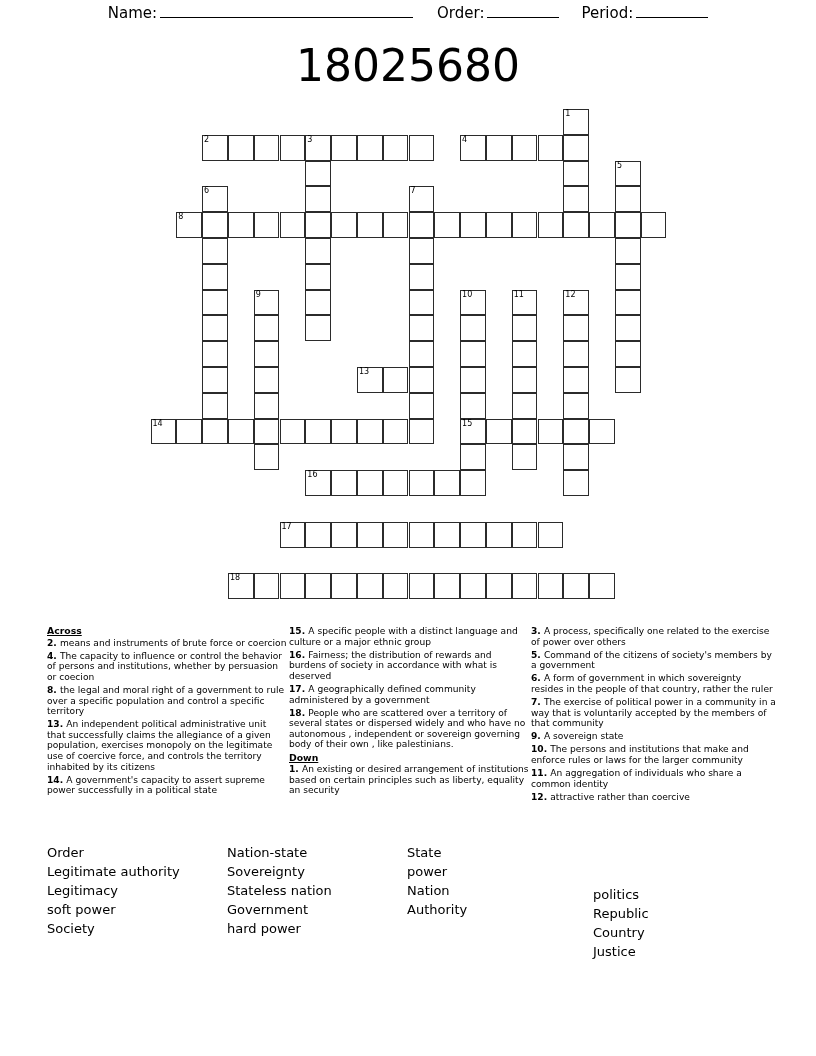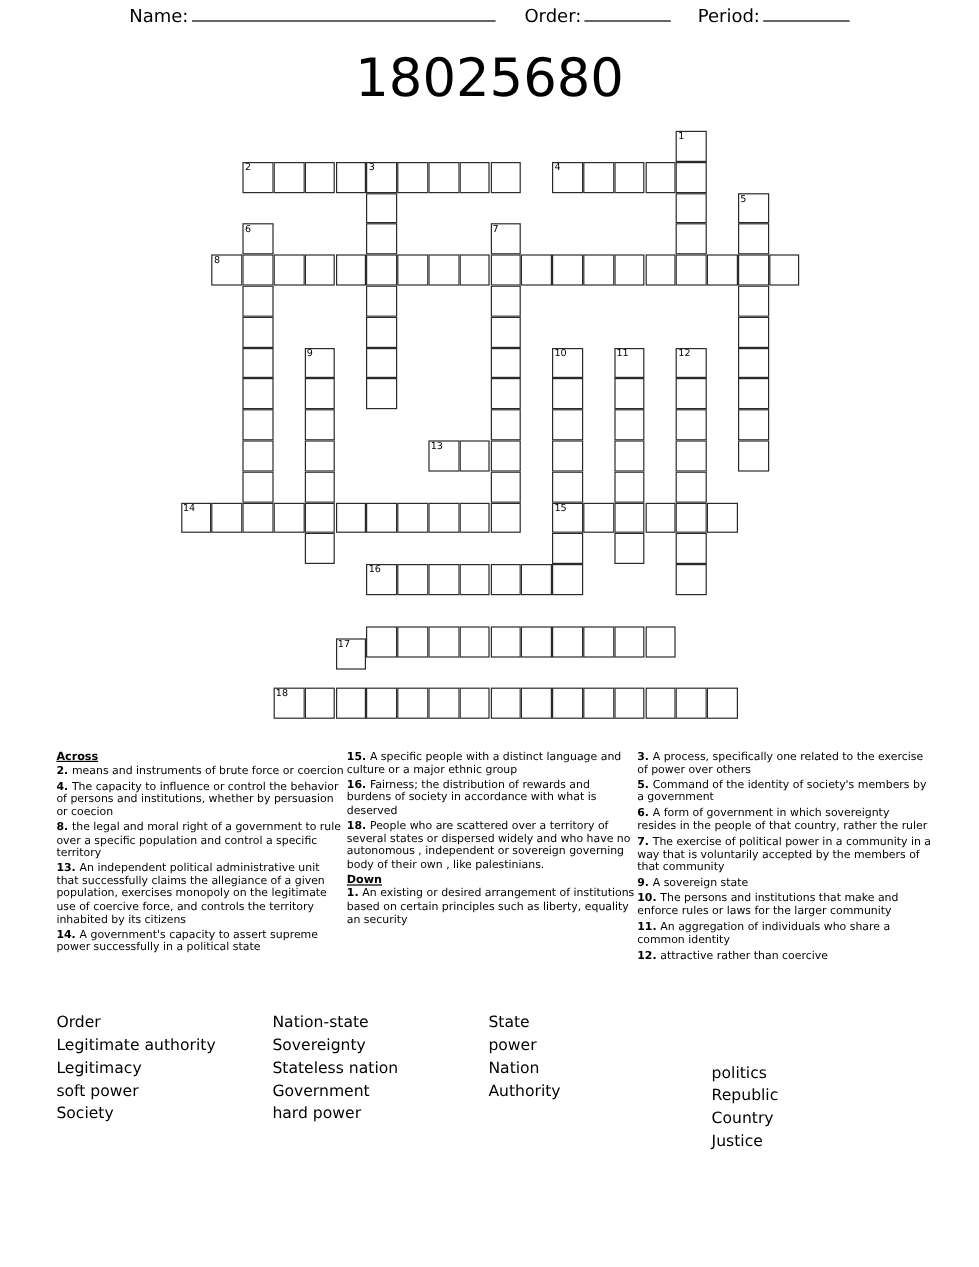--- a/index.html
+++ b/index.html
@@ -255,21 +255,21 @@
     <div class="cell" style="left: 537.5px; top: 418.6px; width: 25.8px; height: 25.8px;"></div>
     <div class="cell" style="left: 589.1px; top: 418.6px; width: 25.8px; height: 25.8px;"></div>
     <div class="cell" style="left: 305.3px; top: 470.2px; width: 25.8px; height: 25.8px;">
       <span class="num">16</span>
     </div>
     <div class="cell" style="left: 331.1px; top: 470.2px; width: 25.8px; height: 25.8px;"></div>
     <div class="cell" style="left: 356.9px; top: 470.2px; width: 25.8px; height: 25.8px;"></div>
     <div class="cell" style="left: 382.7px; top: 470.2px; width: 25.8px; height: 25.8px;"></div>
     <div class="cell" style="left: 408.5px; top: 470.2px; width: 25.8px; height: 25.8px;"></div>
     <div class="cell" style="left: 434.3px; top: 470.2px; width: 25.8px; height: 25.8px;"></div>
-    <div class="cell" style="left: 279.5px; top: 521.8px; width: 25.8px; height: 25.8px; margin-top: 10px;">
+    <div class="cell" style="left: 279.5px; top: 521.8px; width: 25.8px; height: 25.8px;">
       <span class="num">17</span>
     </div>
     <div class="cell" style="left: 305.3px; top: 521.8px; width: 25.8px; height: 25.8px;"></div>
     <div class="cell" style="left: 331.1px; top: 521.8px; width: 25.8px; height: 25.8px;"></div>
     <div class="cell" style="left: 356.9px; top: 521.8px; width: 25.8px; height: 25.8px;"></div>
     <div class="cell" style="left: 382.7px; top: 521.8px; width: 25.8px; height: 25.8px;"></div>
     <div class="cell" style="left: 408.5px; top: 521.8px; width: 25.8px; height: 25.8px;"></div>
     <div class="cell" style="left: 434.3px; top: 521.8px; width: 25.8px; height: 25.8px;"></div>
     <div class="cell" style="left: 460.1px; top: 521.8px; width: 25.8px; height: 25.8px;"></div>
     <div class="cell" style="left: 485.9px; top: 521.8px; width: 25.8px; height: 25.8px;"></div>
@@ -299,27 +299,28 @@
       <div class="sechead">Across</div>
       <div class="clue"><b>2. </b><span>means and instruments of brute force or coercion</span></div>
       <div class="clue"><b>4. </b><span>The capacity to influence or control the behavior of persons and institutions, whether by persuasion or coecion</span></div>
       <div class="clue"><b>8. </b><span>the legal and moral right of a government to rule over a specific population and control a specific territory</span></div>
       <div class="clue"><b>13. </b><span>An independent political administrative unit that successfully claims the allegiance of a given population, exercises monopoly on the legitimate use of coercive force, and controls the territory inhabited by its citizens</span></div>
       <div class="clue"><b>14. </b><span>A government's capacity to assert supreme power successfully in a political state</span></div>
     </div>
   <div class="cluecol c2">
       <div class="clue"><b>15. </b><span>A specific people with a distinct language and culture or a major ethnic group</span></div>
       <div class="clue"><b>16. </b><span>Fairness; the distribution of rewards and burdens of society in accordance with what is deserved</span></div>
+      <div class="clue"><b>17. </b><span>A geographically defined community administered by a government</span></div>
       <div class="clue"><b>18. </b><span>People who are scattered over a territory of several states or dispersed widely and who have no autonomous , independent or sovereign governing body of their own , like palestinians.</span></div>
       <div class="sechead">Down</div>
       <div class="clue"><b>1. </b><span>An existing or desired arrangement of institutions based on certain principles such as liberty, equality an security</span></div>
     </div>
   <div class="cluecol c3">
       <div class="clue"><b>3. </b><span>A process, specifically one related to the exercise of power over others</span></div>
-      <div class="clue"><b>5. </b><span>Command of the identity of society's members by a government</span></div>
+      <div class="clue"><b>5. </b><span>Command of the citizens of society's members by a government</span></div>
       <div class="clue"><b>6. </b><span>A form of government in which sovereignty resides in the people of that country, rather the ruler</span></div>
       <div class="clue"><b>7. </b><span>The exercise of political power in a community in a way that is voluntarily accepted by the members of that community</span></div>
       <div class="clue"><b>9. </b><span>A sovereign state</span></div>
       <div class="clue"><b>10. </b><span>The persons and institutions that make and enforce rules or laws for the larger community</span></div>
       <div class="clue"><b>11. </b><span>An aggregation of individuals who share a common identity</span></div>
       <div class="clue"><b>12. </b><span>attractive rather than coercive</span></div>
     </div>
 </div>
 
 <div id="bank">

